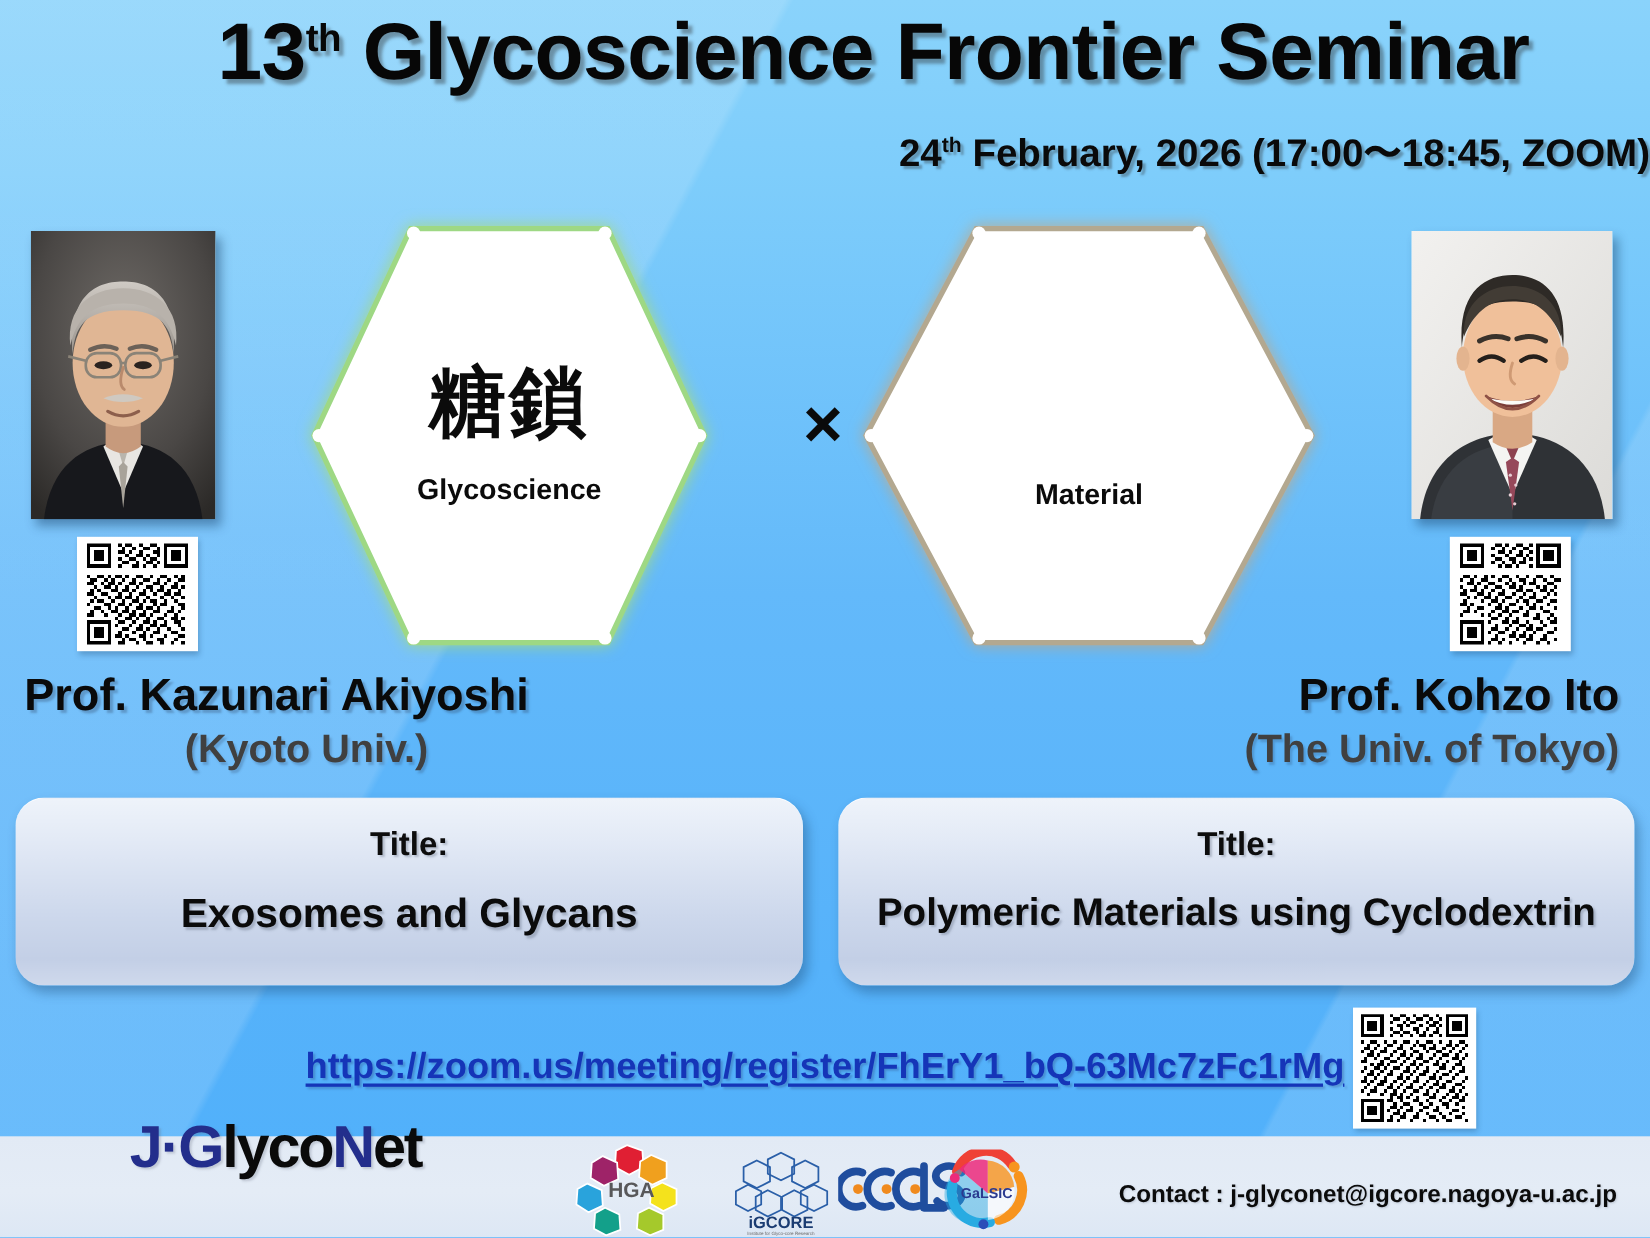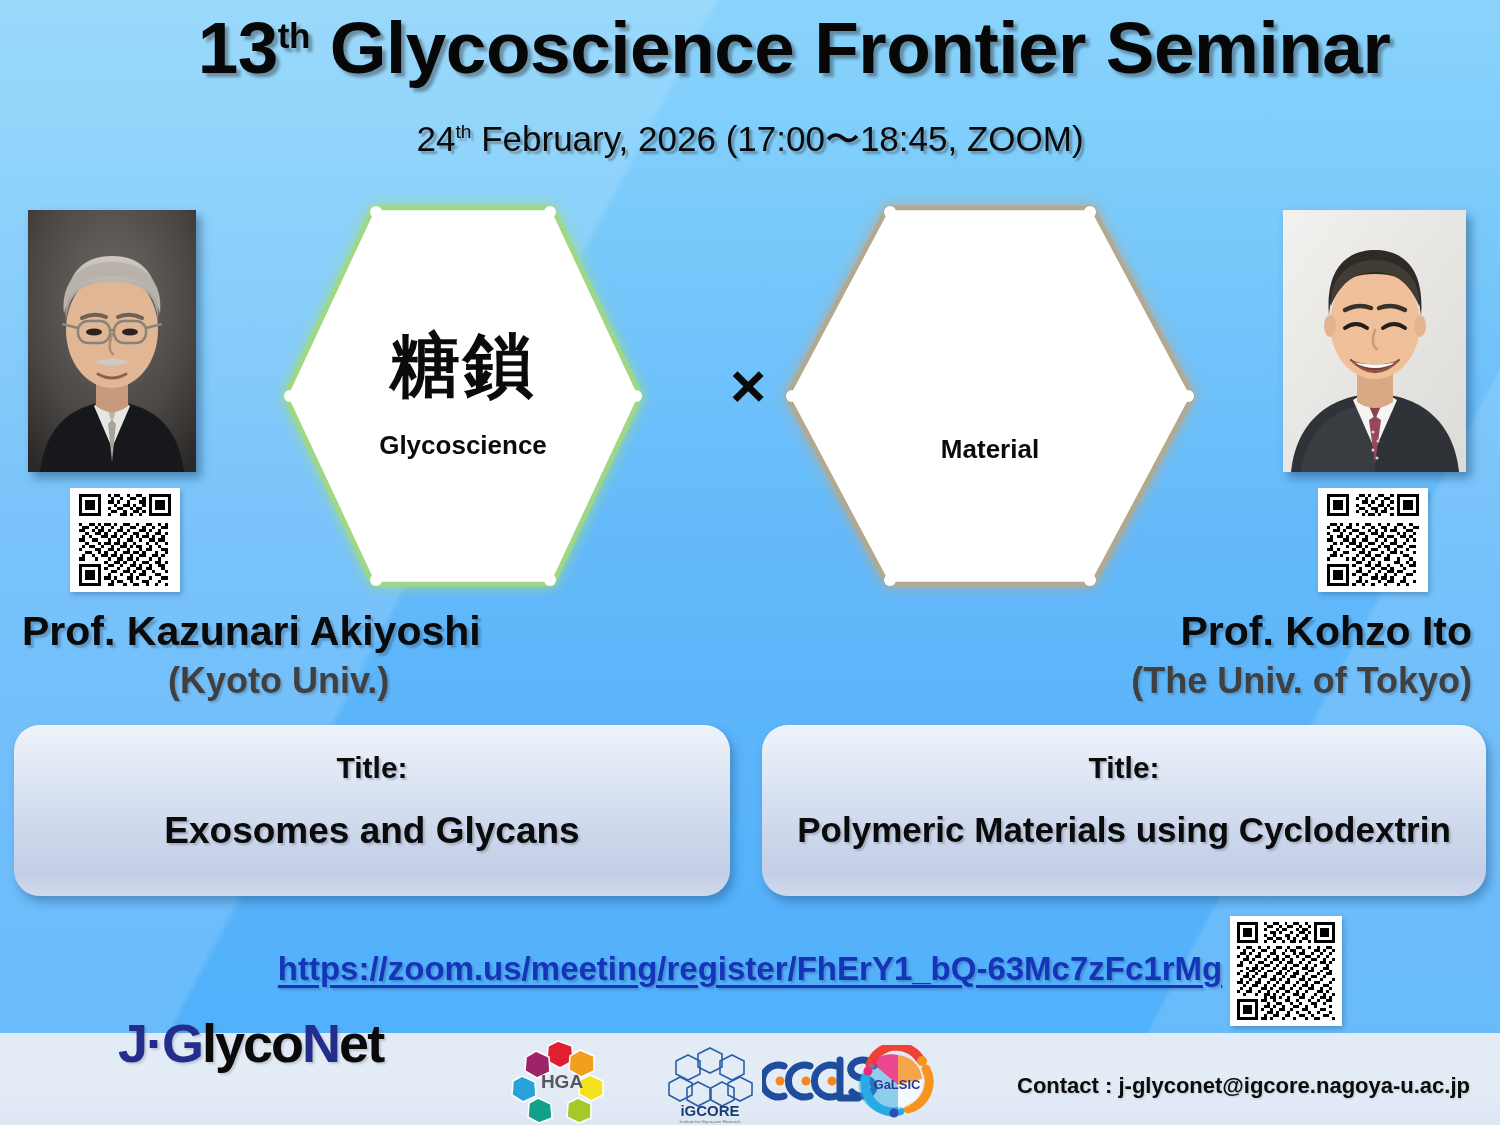--- a/index.html
+++ b/index.html
@@ -35,22 +35,22 @@
   
   .main-title{
     position:absolute;left:0;top:6px;width:1500px;text-align:center;
     font-size:73px;font-weight:bold;color:#070707;letter-spacing:-0.5px;
     text-shadow:4px 4px 3px rgba(40,40,40,0.40);
     white-space:nowrap;
     margin-left:44px;
   }
   .main-title sup{font-size:0.48em;vertical-align:super;}
   .sub-title{
-    position:absolute;left:0;top:116px;width:1500px;text-align:center;
-    font-size:35px;font-weight:normal;color:#0a0a0a;
+    position:absolute;left:0;top:116px;width:1500px;text-align:right;
+    font-size:35px;font-weight:bold;color:#0a0a0a;
     text-shadow:3px 3px 2px rgba(40,40,40,0.35);
     white-space:nowrap;
   }
   .sub-title sup{font-size:0.55em;vertical-align:super;}
 
   
   .photo-frame{position:absolute;box-shadow:5px 6px 9px rgba(20,60,100,0.45);}
   .photo-l{left:28px;top:210px;width:168px;height:262px;}
   .photo-r{left:1283px;top:210px;width:183px;height:262px;}
   .qr{position:absolute;background:#fff;padding:6px;box-shadow:2px 3px 5px rgba(20,60,100,0.30);}
@@ -123,21 +123,21 @@
     background:linear-gradient(180deg,#e2eaf5 0%,#e4ecf6 55%,#dde7f4 100%);
   }
   .jgn{
     position:absolute;left:118px;top:1012px;
     font-size:54px;font-weight:bold;font-style:normal;letter-spacing:-2px;
     white-space:nowrap;text-shadow:2px 2px 2px rgba(90,100,120,0.25);
   }
   .jgn .nv{color:#232e8c;}
   .jgn .bk{color:#0a0a0a;}
   .logo{position:absolute;}
-  .hga{left:510px;top:1038px;width:110px;height:86px;}
+  .hga{left:522px;top:1038px;width:110px;height:86px;}
   .igcore{left:660px;top:1044px;width:100px;height:80px;}
   .ccals{left:762px;top:1052px;width:116px;height:60px;}
   .galsic{left:852px;top:1045px;width:90px;height:74px;}
   .contact{
     position:absolute;right:30px;top:1073px;
     font-size:22px;font-weight:bold;color:#0b0b0b;white-space:nowrap;
     text-shadow:1px 1px 2px rgba(100,110,130,0.30);
   }
 </style>
 </head>

